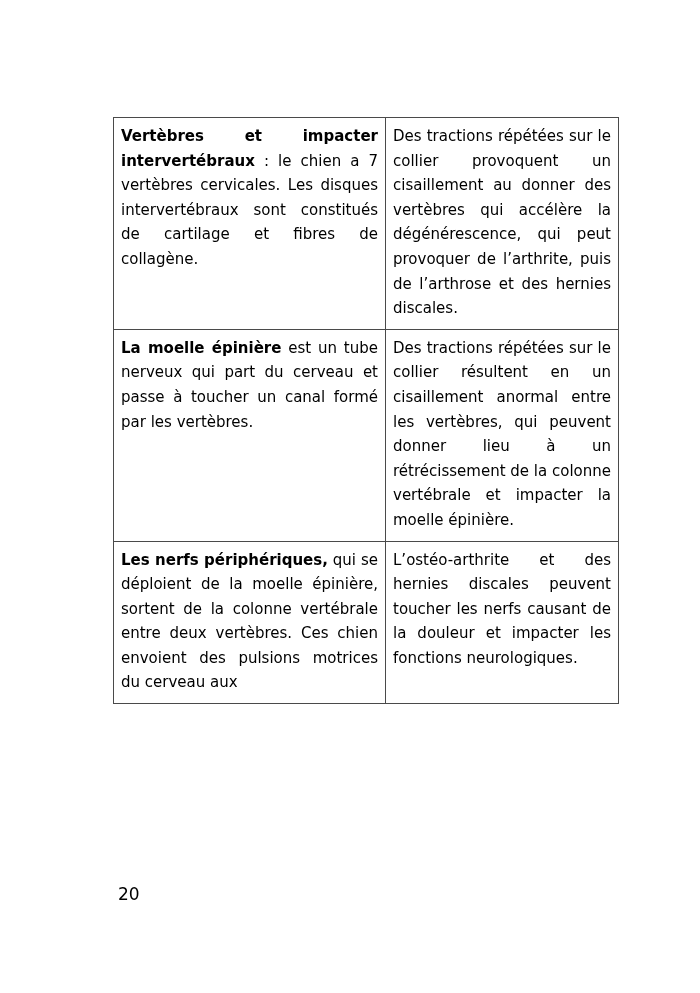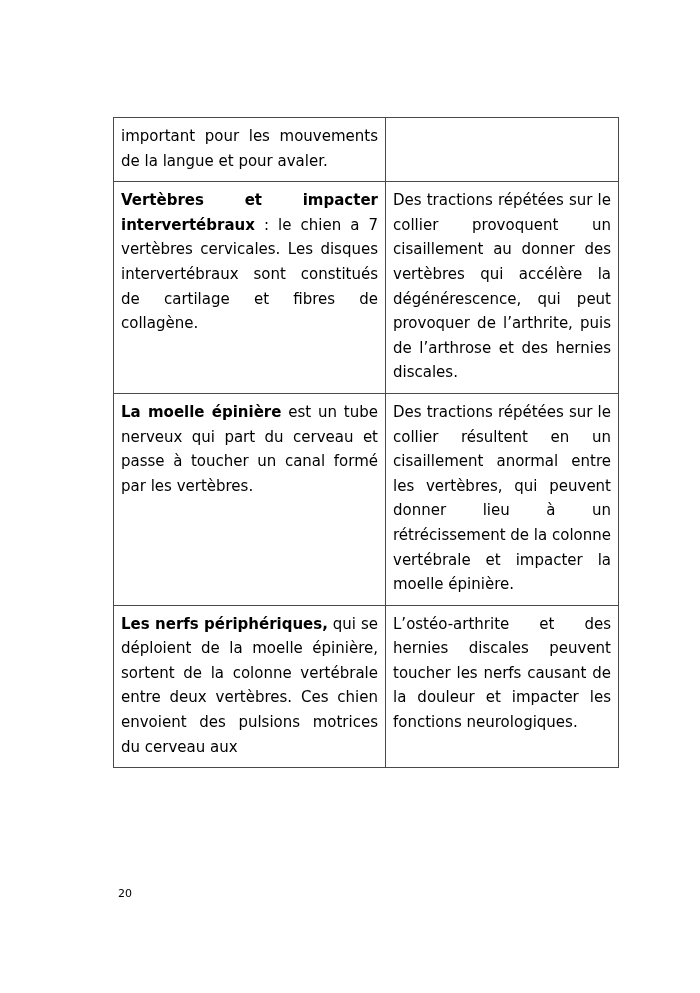--- a/index.html
+++ b/index.html
@@ -53,46 +53,38 @@
     text-align: justify;
     text-align-last: left;
   }
   .cell-text b {
     font-weight: bold;
   }
   .page-number {
     position: absolute;
     left: 118px;
     top: 884px;
-    font-size: 11px;
+    font-size: 17px;
     line-height: 20px;
     color: #000000;
   }
   
   .just {
     text-align: justify;
     text-align-last: left;
   }
 </style>
 </head>
 <body>
 
 <div class="page">
 
   <table class="doc-table">
     <tbody>
 
-      <tr>
-        <td class="col-left">
-          <span class="cell-text just"><b></b><span>important pour les mouvements de la langue et pour avaler.</span></span>
-        </td>
-        <td class="col-right">
-          <span class="cell-text just"></span>
-        </td>
-      </tr>
 
       <tr>
         <td class="col-left">
           <span class="cell-text just"><b>Vertèbres et impacter intervertébraux</b><span> : le chien a 7 vertèbres cervicales. Les disques intervertébraux sont constitués de cartilage et fibres de collagène.</span></span>
         </td>
         <td class="col-right">
           <span class="cell-text just">Des tractions répétées sur le collier provoquent un cisaillement au donner des vertèbres qui accélère la dégénérescence, qui peut provoquer de l’arthrite, puis de l’arthrose et des hernies discales.</span>
         </td>
       </tr>
 

